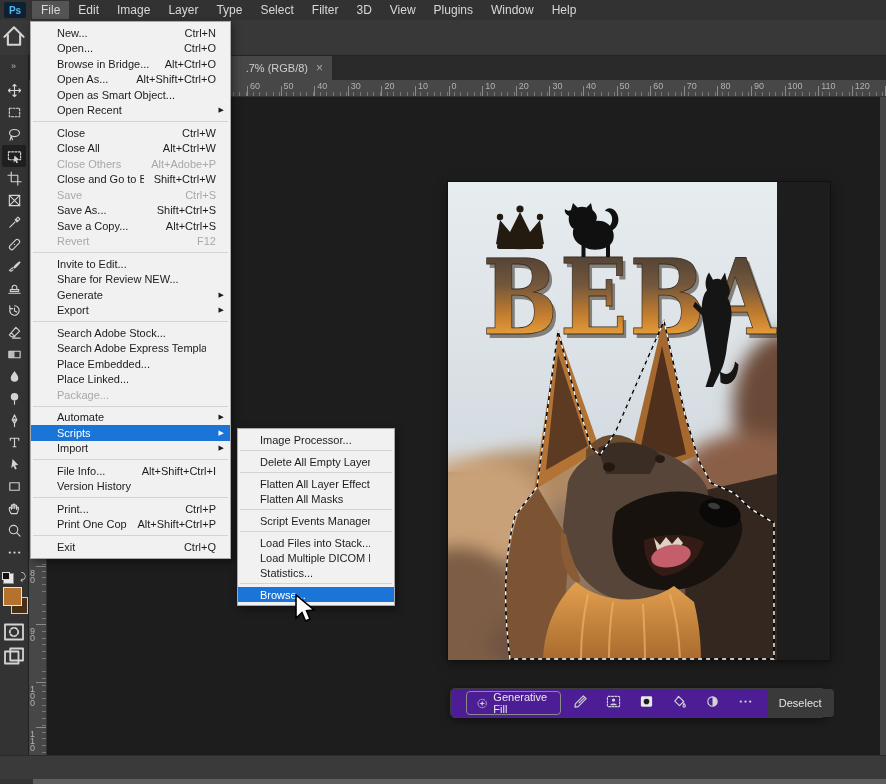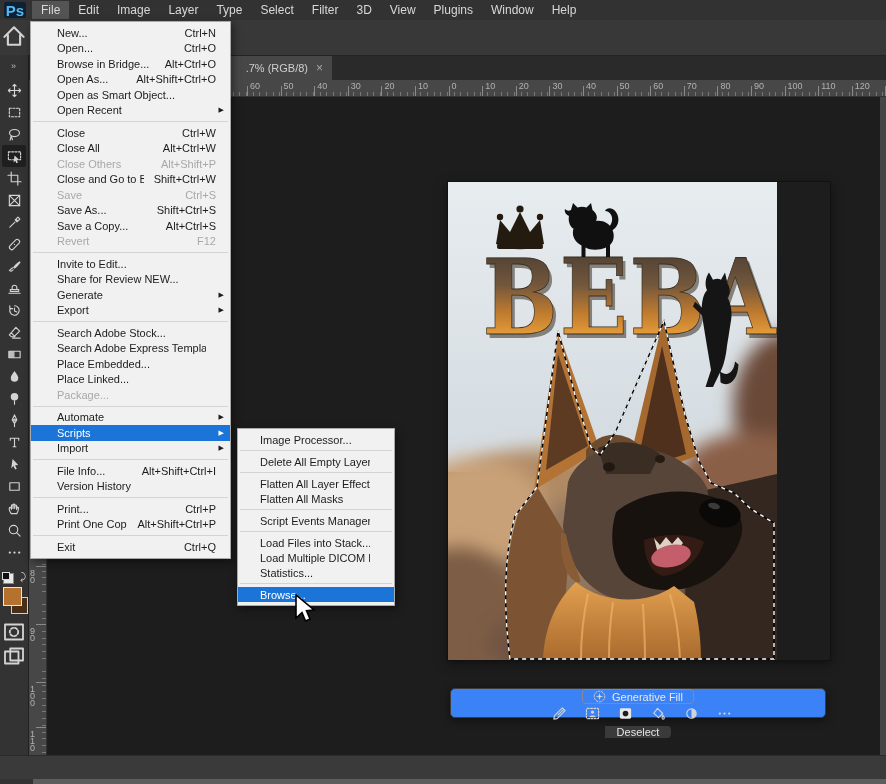--- a/index.html
+++ b/index.html
@@ -2,21 +2,21 @@
 <html><head>
 <meta charset="utf-8">
 <style>
   html,body{margin:0;padding:0;background:#323232;width:886px;height:784px;overflow:hidden;
     font-family:"Liberation Sans",sans-serif;-webkit-font-smoothing:antialiased;}
   .stage{position:absolute;inset:0;width:886px;height:784px;overflow:hidden;}
   .abs{position:absolute;}
 
   
   .menubar{left:0;top:0;width:886px;height:20px;background:#323232;display:flex;align-items:center;z-index:40;}
-  .pslogo{width:22px;height:16px;margin:0 6px 0 4px;background:#0d2133;color:#53b9f5;font-size:15px;font-weight:bold;
+  .pslogo{width:22px;height:16px;margin:0 6px 0 4px;background:#0d2133;color:#53b9f5;font-size:10px;font-weight:bold;
     display:flex;align-items:center;justify-content:center;border-radius:2px;}
   .mitem{color:#d8d8d8;font-size:12px;padding:2px 9px;white-space:nowrap;}
   .mitem.active{background:#545454;}
 
   
   .optionsbar{left:0;top:20px;width:886px;height:35px;background:#383838;border-bottom:1px solid #242424;z-index:5;}
   .homebtn{left:0;top:20px;width:28px;height:35px;display:flex;align-items:center;justify-content:center;z-index:6;}
   .obar-sep{top:26px;width:1px;height:23px;background:#4b4b4b;}
   .obar-text{color:#c9c9c9;font-size:11px;top:31px;white-space:nowrap;}
   .obar-ico{top:27px;width:20px;height:20px;}
@@ -65,22 +65,22 @@
   .fgswatch{position:absolute;left:1px;top:14px;width:17px;height:17px;background:#b5722f;border:1px solid #e6e6e6;z-index:2;}
   .bgswatch{position:absolute;left:9px;top:24px;width:15px;height:15px;background:#4a2f17;border:1px solid #cfcfcf;}
   .belowtools{margin-top:4px;display:flex;flex-direction:column;align-items:center;}
 
   
   .canvas{left:46px;top:96px;width:840px;height:659px;background:#1d1d1d;z-index:1;}
   .artwork{left:448px;top:182px;width:382px;height:478px;z-index:2;box-shadow:0 0 0 1px #111,0 3px 10px rgba(0,0,0,.5);}
   .vscroll{left:880px;top:96px;width:6px;height:659px;background:#454545;z-index:2;}
 
   
-  .taskbar{left:450px;top:688px;width:376px;height:30px;background:#3b82f6;border:1px solid #3c3c3c;border-radius:5px;
-    display:flex;align-items:center;z-index:10;box-shadow:0 2px 8px rgba(0,0,0,.5);box-sizing:border-box;flex-direction:column;}
+  .taskbar{left:450px;top:688px;width:376px;height:30px;background:#4c1d95;border:1px solid #3c3c3c;border-radius:5px;
+    display:flex;align-items:center;z-index:10;box-shadow:0 2px 8px rgba(0,0,0,.5);box-sizing:border-box;}
   .tb-handle{width:3px;height:16px;background:#777;border-radius:2px;margin:0 9px 0 6px;}
   .gfbtn{height:22px;border:1px solid #8a8a8a;border-radius:4px;color:#e8e8e8;font-size:11px;
     display:flex;align-items:center;gap:6px;padding:0 10px;}
   .tb-ico{width:26px;height:22px;display:flex;align-items:center;justify-content:center;margin-left:7px;}
   .tb-ico svg{width:15px;height:15px;}
   .tb-div{width:1px;height:30px;background:#3c3c3c;margin-left:8px;}
   .deselect{height:28px;background:#3a3a3a;border-radius:0 4px 4px 0;color:#e4e4e4;font-size:11px;
     display:flex;align-items:center;padding:0 12px;margin-left:0;}
 
   
@@ -649,21 +649,21 @@
         <span class="sc">Ctrl+W</span>
         <span class="ar" style="visibility: hidden;">▶</span>
       </div>
       <div class="mrow">
         <span class="lab">Close All</span>
         <span class="sc">Alt+Ctrl+W</span>
         <span class="ar" style="visibility: hidden;">▶</span>
       </div>
       <div class="mrow disabled">
         <span class="lab">Close Others</span>
-        <span class="sc">Alt+Shift+P</span>
+        <span class="sc">Alt+Adobe+P</span>
         <span class="ar" style="visibility: hidden;">▶</span>
       </div>
       <div class="mrow">
         <span class="lab">Close and Go to Bridge...</span>
         <span class="sc">Shift+Ctrl+W</span>
         <span class="ar" style="visibility: hidden;">▶</span>
       </div>
       <div class="mrow disabled">
         <span class="lab">Save</span>
         <span class="sc">Ctrl+S</span>

